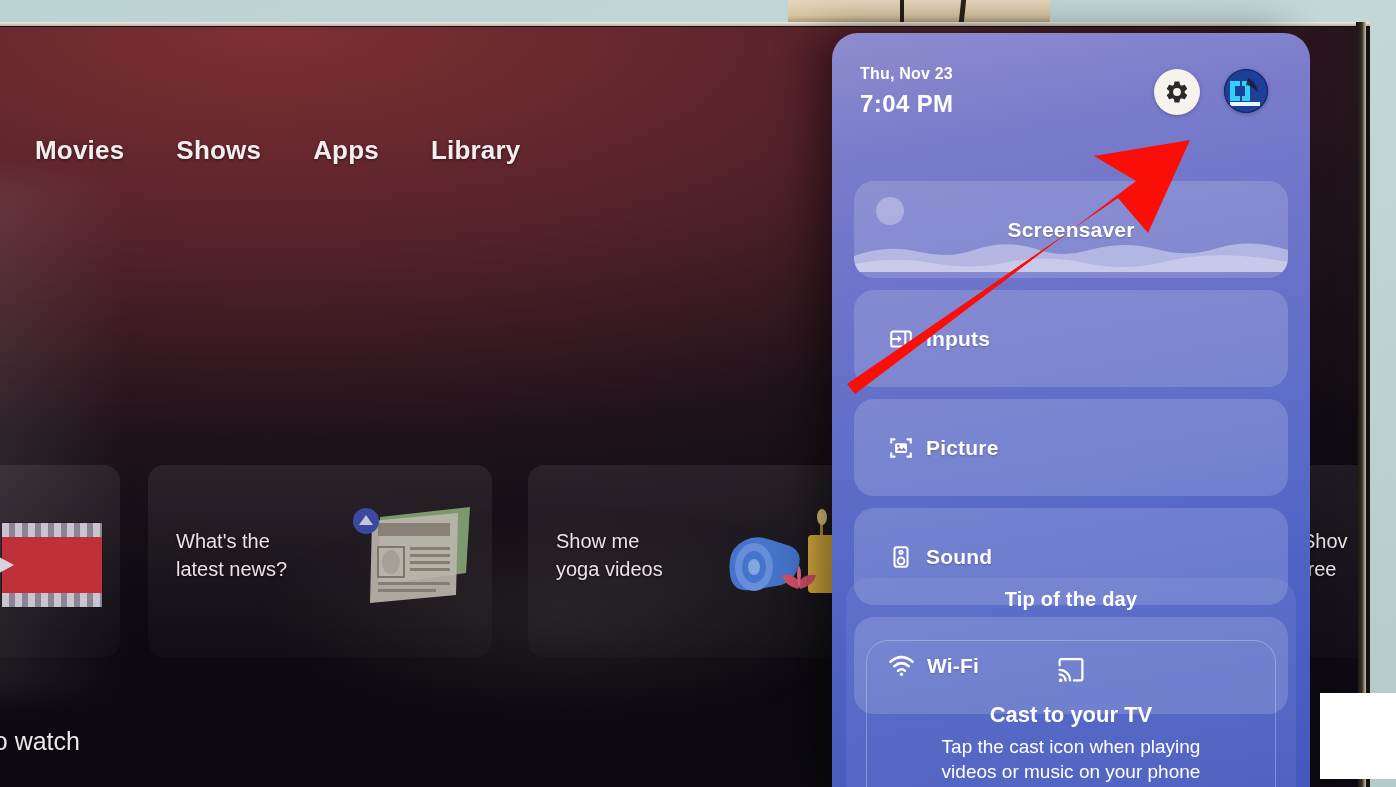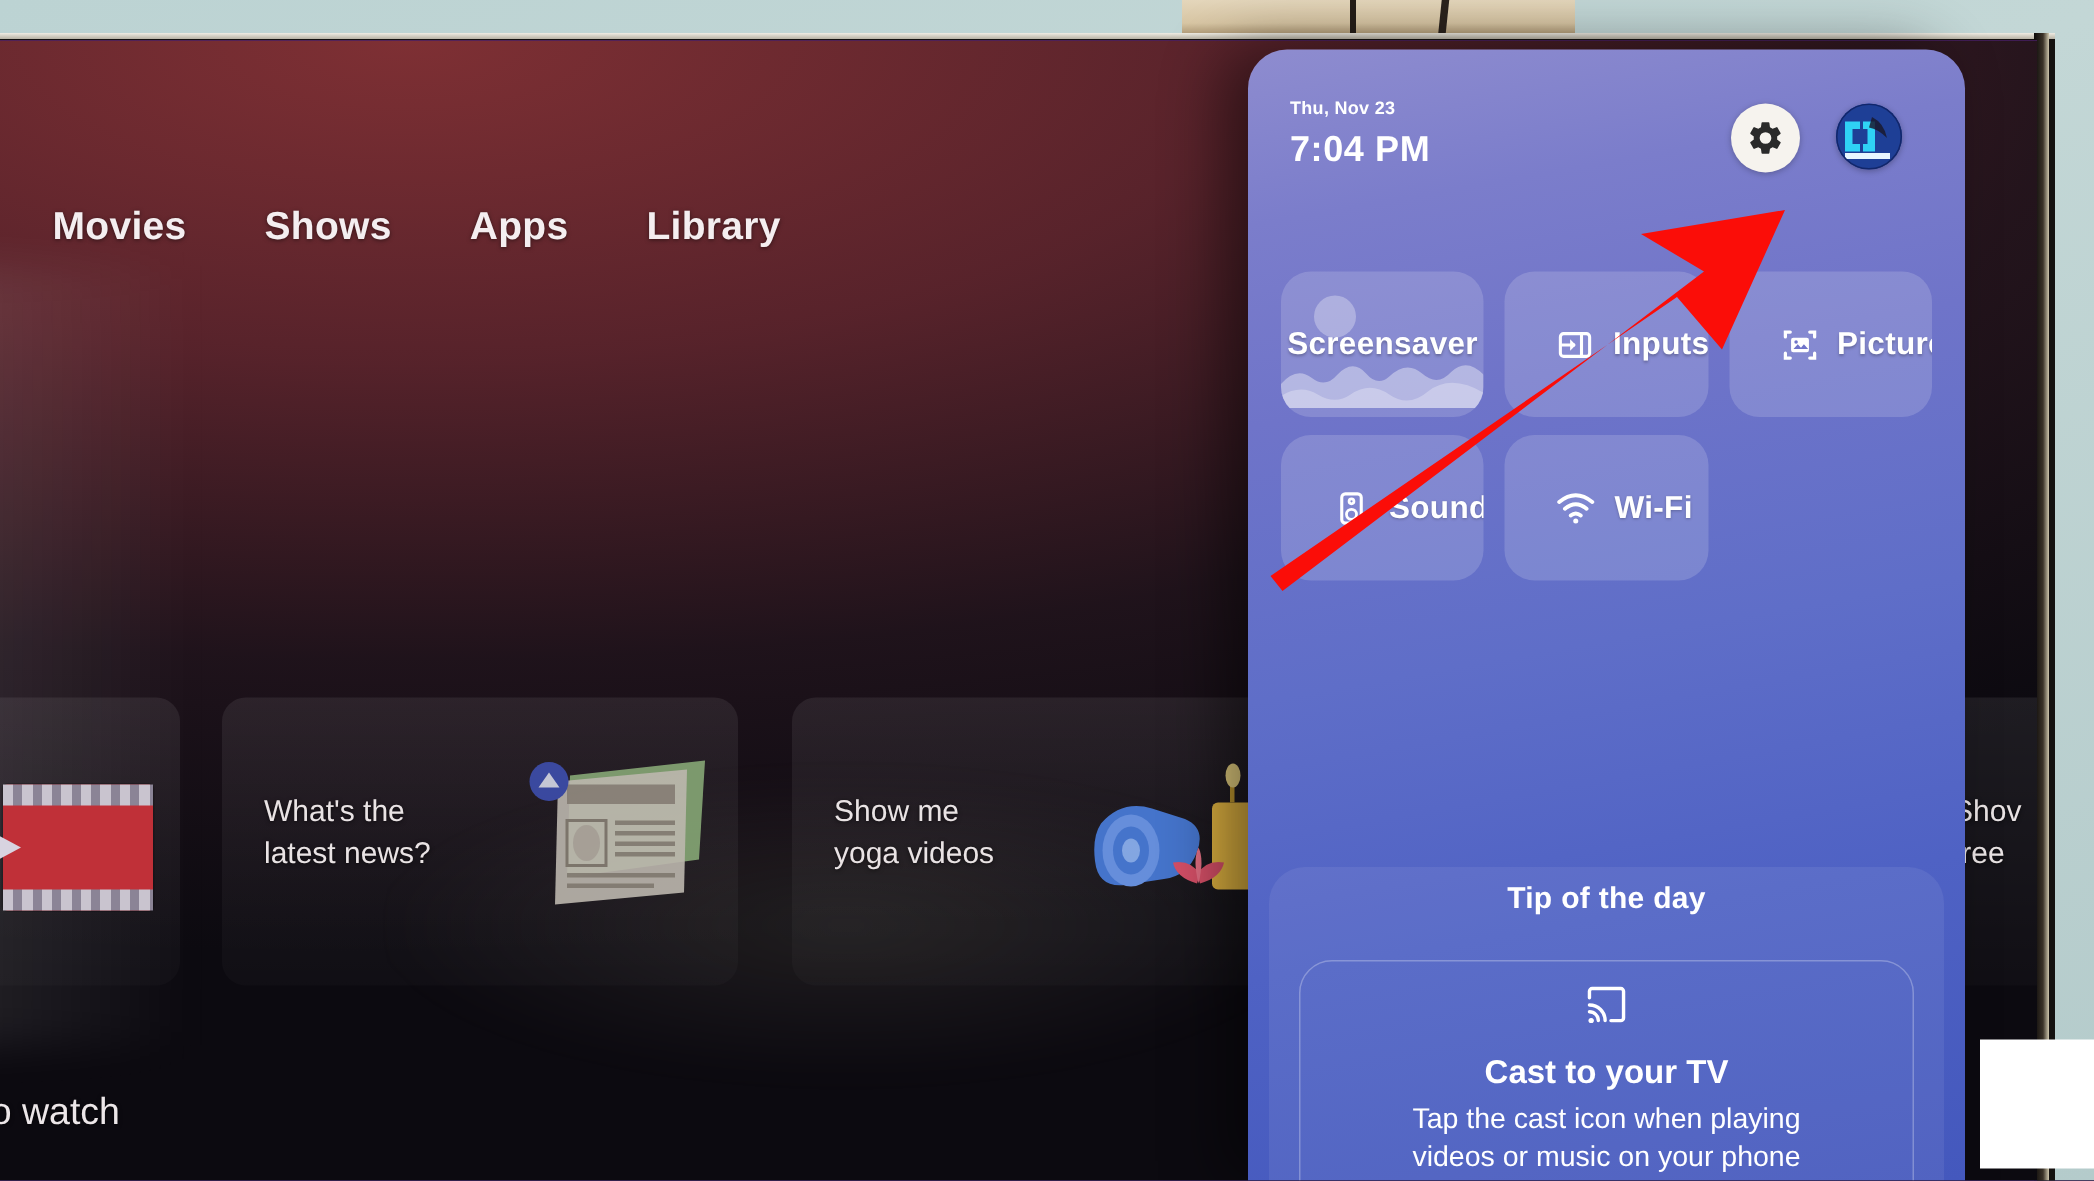--- a/index.html
+++ b/index.html
@@ -140,21 +140,21 @@
 
   
   .qpanel{
     position:absolute; left:832px; top:33px; width:478px; height:754px;
     border-radius:26px 26px 0 0;
     background:linear-gradient(170deg,#8e8ccf 0%, #7b7dcb 14%, #6f74c9 30%, #5f6ec8 52%, #4f62c4 74%, #4458bd 100%);
     box-shadow:-18px 0 40px rgba(0,0,0,.45);
     overflow:hidden;
   }
   .qhead{ position:absolute; left:28px; top:32px; right:20px; height:78px; }
-  .qdate{ color:#ffffff; font-size:12px; font-weight:bold; letter-spacing:.2px; }
+  .qdate{ color:#ffffff; font-size:16px; font-weight:bold; letter-spacing:.2px; }
   .qtime{ color:#ffffff; font-size:24px; font-weight:bold; margin-top:7px; letter-spacing:.4px; }
 
   .gear-btn{
     position:absolute; right:90px; top:4px;
     width:46px; height:46px; border-radius:50%;
     background:#f6f3ee;
     display:flex; align-items:center; justify-content:center;
     box-shadow:0 1px 4px rgba(0,0,0,.25);
   }
   .avatar{
@@ -162,21 +162,21 @@
     width:44px; height:44px; border-radius:50%;
     background:radial-gradient(70% 70% at 40% 30%, #2f63d8, #1b3f9e 70%, #132c6e 100%);
     overflow:hidden;
     display:flex; align-items:center; justify-content:center;
     box-shadow:0 1px 4px rgba(0,0,0,.3);
   }
 
   
   .tiles{
     position:absolute; left:22px; top:148px; width:434px;
-    display:grid; grid-template-columns:1fr 1fr 1fr; gap:12px 14px;
+    display:grid; grid-template-columns:1fr; gap:12px 14px;
   }
   .tile{
     position:relative; height:97px; border-radius:20px;
     background:rgba(255,255,255,.16);
     display:flex; align-items:center; gap:12px;
     padding-left:34px;
     overflow:hidden;
   }
   .tile-label{
     color:#ffffff; font-size:21px; font-weight:bold; letter-spacing:.2px;

